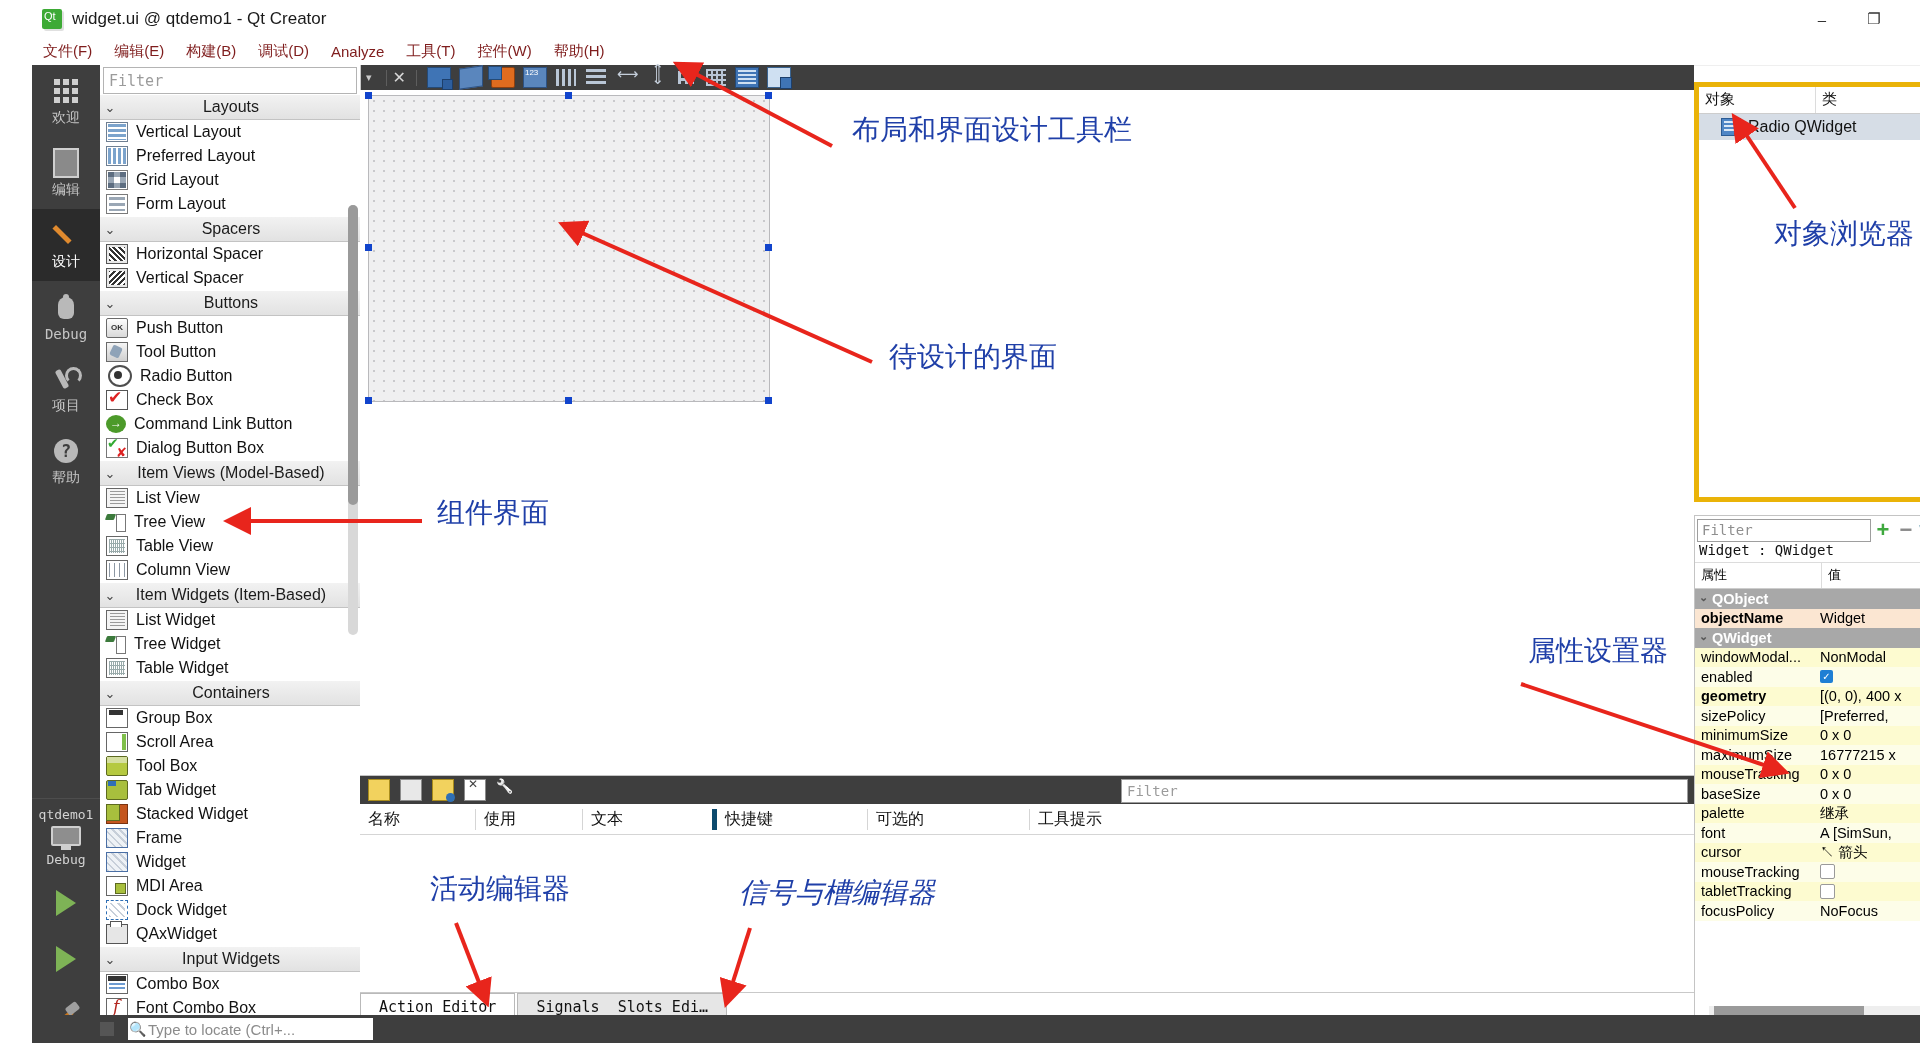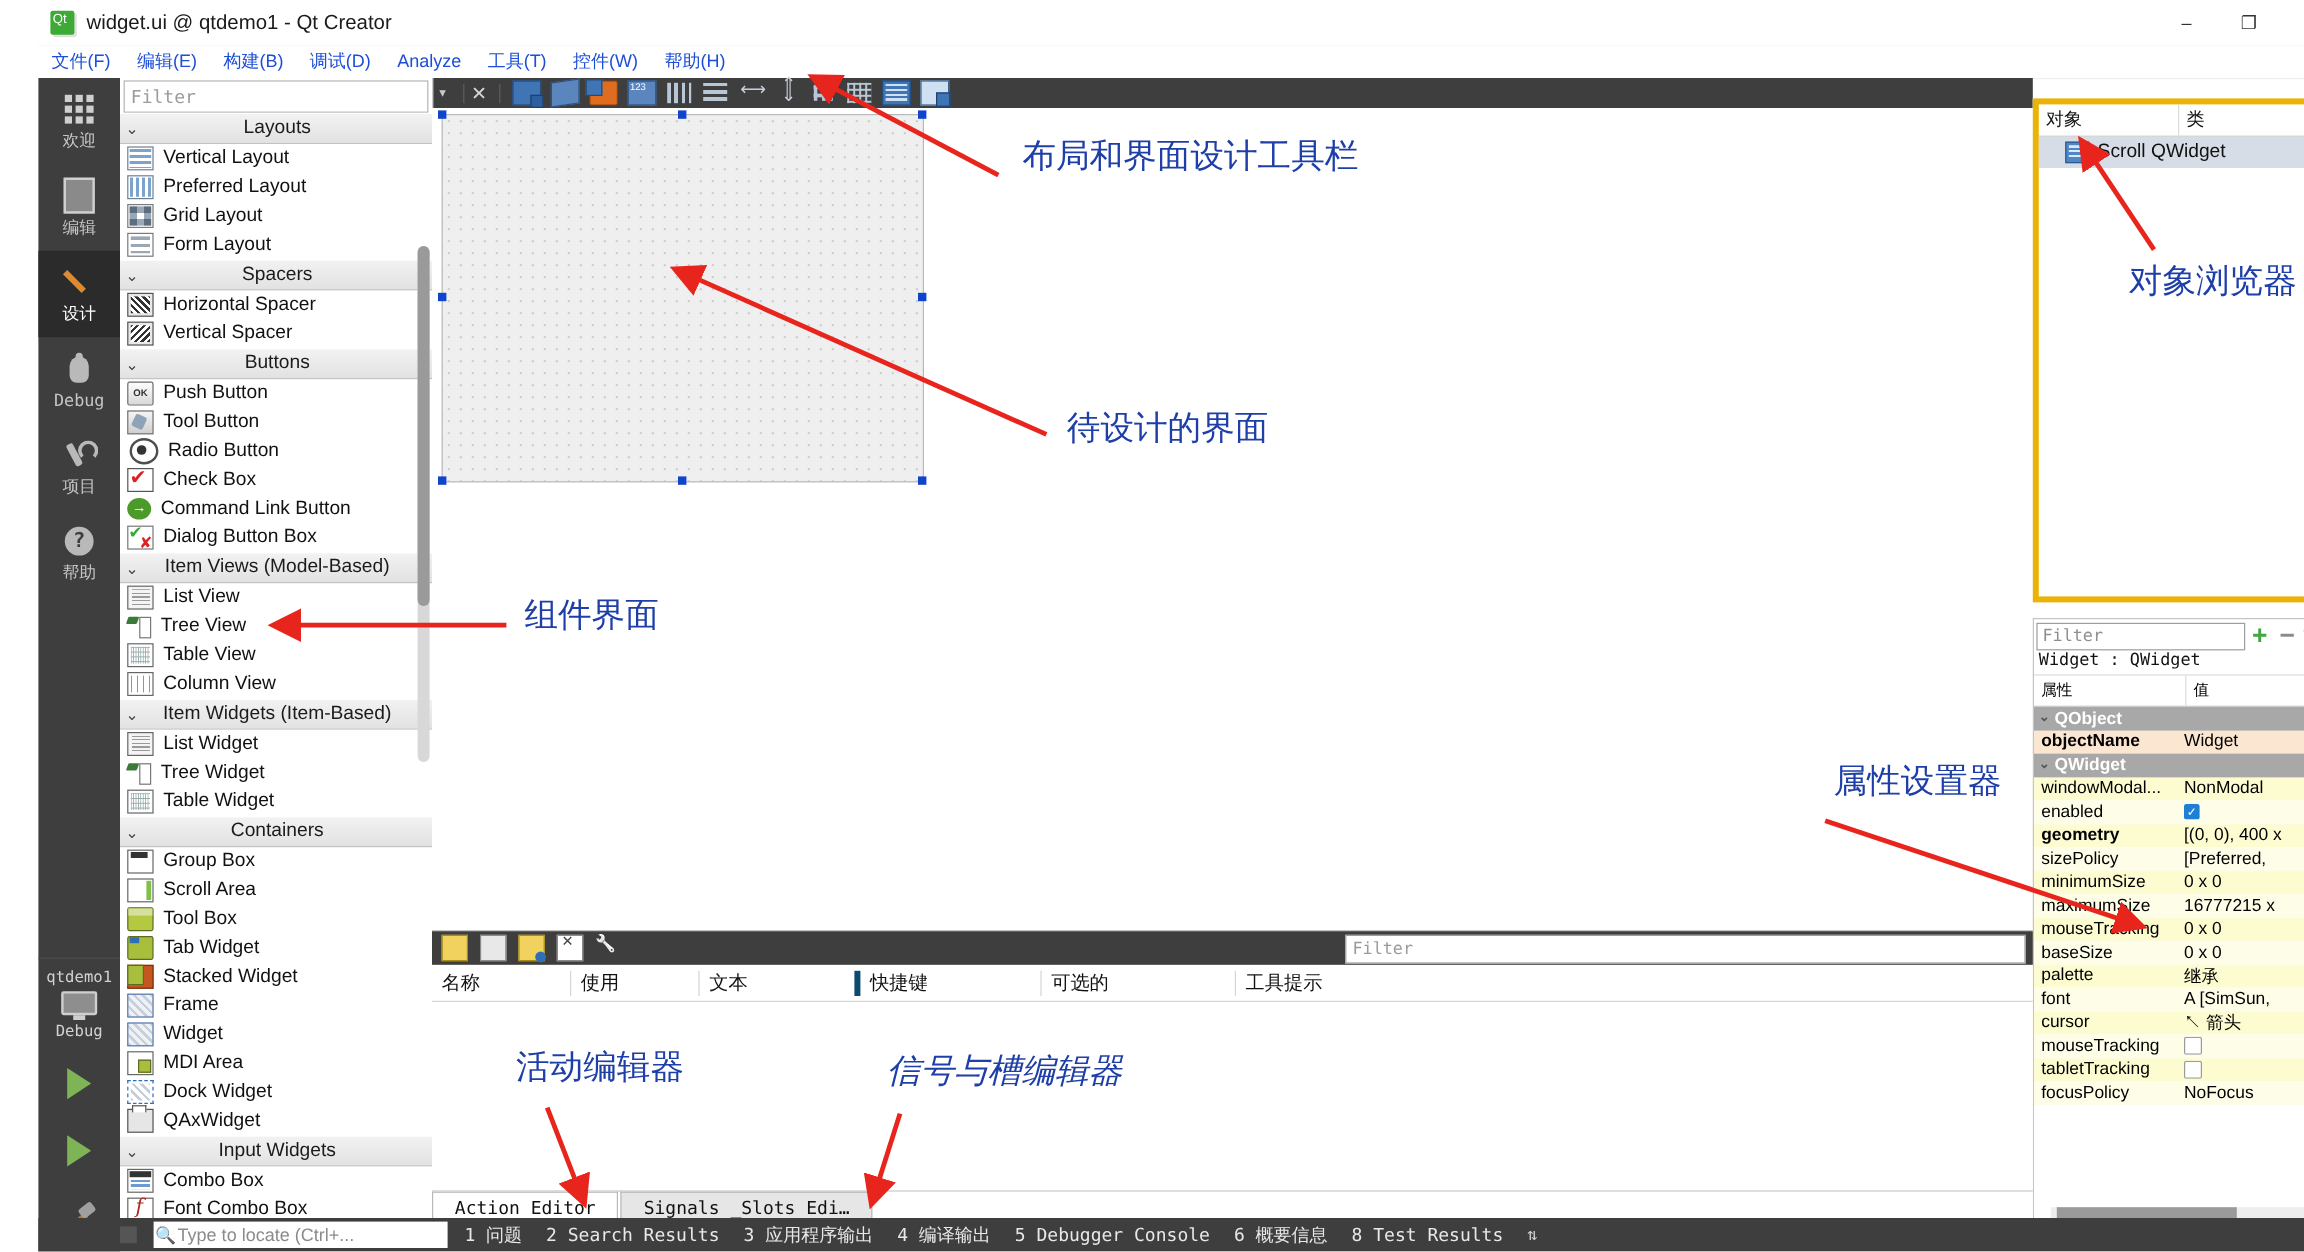--- a/index.html
+++ b/index.html
@@ -33,21 +33,21 @@
     color: #333; font-size: 15px;
   }
 
   
   .menubar {
     position: absolute; top: 38px; left: 0; width: 1920px; height: 27px;
     background: #ffffff; display: flex; align-items: center;
     border-bottom: 1px solid #efefef;
   }
   .menu-item {
-    padding: 3px 11px; font-size: 15px; color: #1d4ed8;
+    padding: 3px 11px; font-size: 15px; color: #7f1d1d;
   }
 
   
   .activitybar {
     position: absolute; left: 0; top: 65px; width: 68px; height: 978px;
     background: #3e3e3e;
   }
   .act-item {
     width: 68px; height: 72px; display: flex; flex-direction: column;
     align-items: center; justify-content: center; color: #c5c5c5;
@@ -755,21 +755,21 @@
     </div>
   </div>
 
   <div class="objinspector">
     <div class="oi-header">
       <div class="oi-h c1">对象</div>
       <div class="oi-h">类</div>
     </div>
     <div class="oi-row">
       <span class="oi-icon"></span>
-      <span>Scroll QWidget</span>
+      <span>Radio QWidget</span>
     </div>
     <div class="oi-sb">
       <div class="up">▲</div>
       <div class="dn">▼</div>
     </div>
   </div>
 
   <div class="propeditor">
     <div class="pe-toolrow">
       <div class="pe-filter">Filter</div>
@@ -887,30 +887,20 @@
       <div class="ae-tab">Action Editor</div>
       <div class="ae-tab inactive">Signals _Slots Edi…</div>
     </div>
   </div>
 
   <div class="statusbar">
     <div class="sb-leftsq"></div>
     <div class="locate">
       <span class="mag">🔍</span>
       <span>Type to locate (Ctrl+...</span>
-    </div>
-    <div class="sb-items">
-      <span class="sb-item">1 问题</span>
-      <span class="sb-item">2 Search Results</span>
-      <span class="sb-item">3 应用程序输出</span>
-      <span class="sb-item">4 编译输出</span>
-      <span class="sb-item">5 Debugger Console</span>
-      <span class="sb-item">6 概要信息</span>
-      <span class="sb-item">8 Test Results</span>
-      <span class="sb-updown">⇅</span>
     </div>
   </div>
 
   <div id="anno-layer">
       <div class="anno" style="left: 820px; top: 111px;">布局和界面设计工具栏</div>
       <div class="anno" style="left: 857px; top: 338px;">待设计的界面</div>
       <div class="anno" style="left: 405px; top: 494px;">组件界面</div>
       <div class="anno" style="left: 1742px; top: 215px;">对象浏览器</div>
       <div class="anno" style="left: 1496px; top: 632px;">属性设置器</div>
       <div class="anno" style="left: 398px; top: 870px;">活动编辑器</div>

